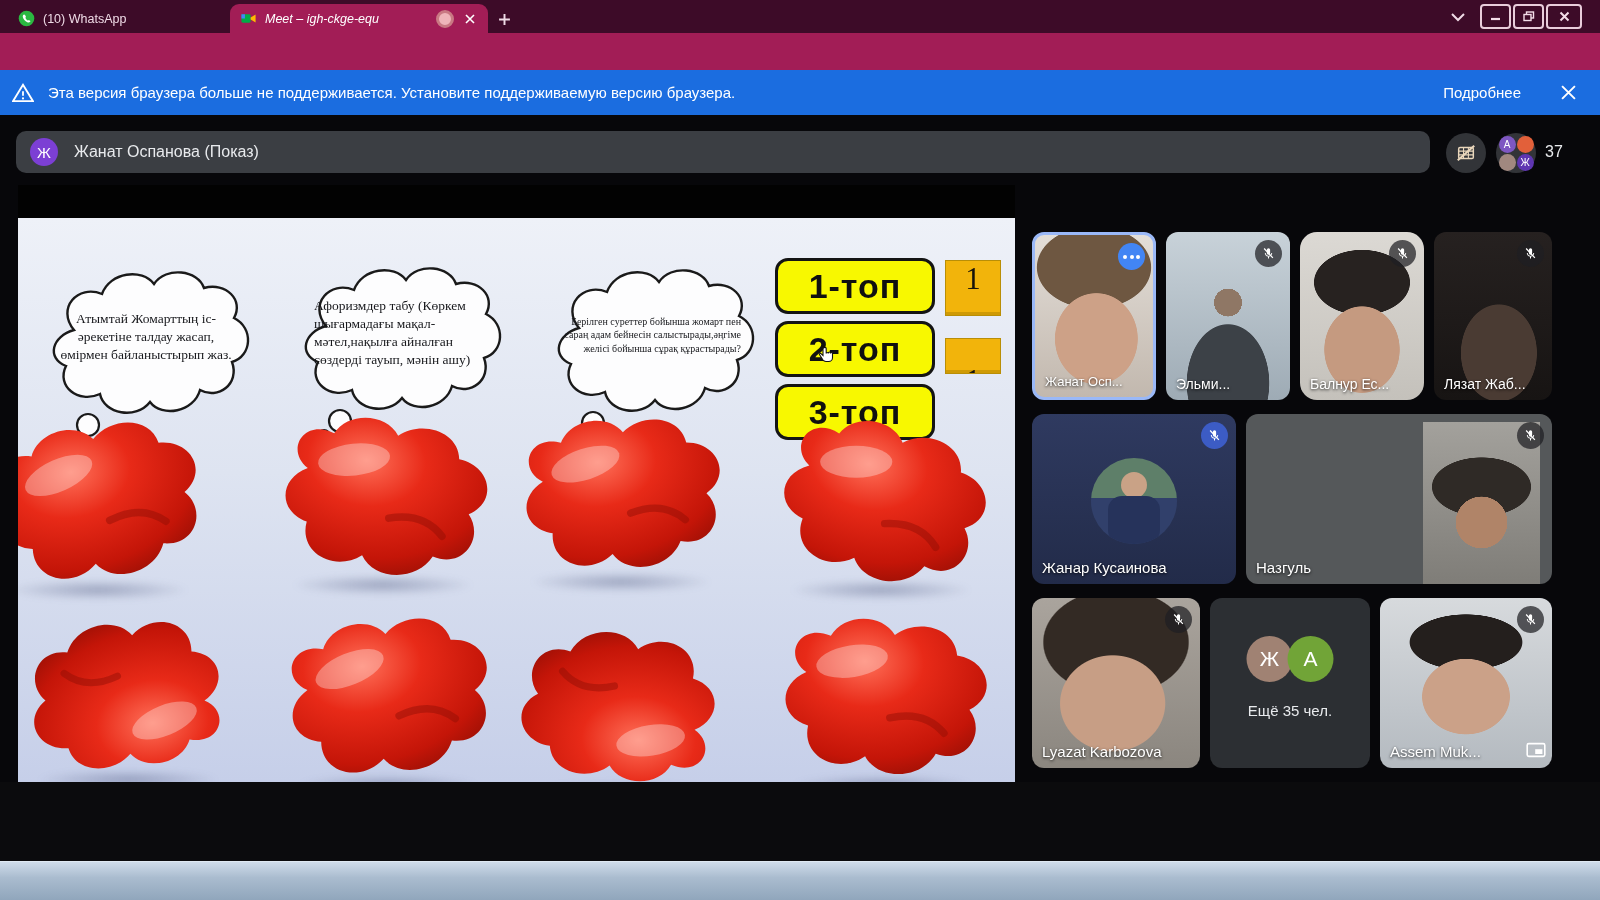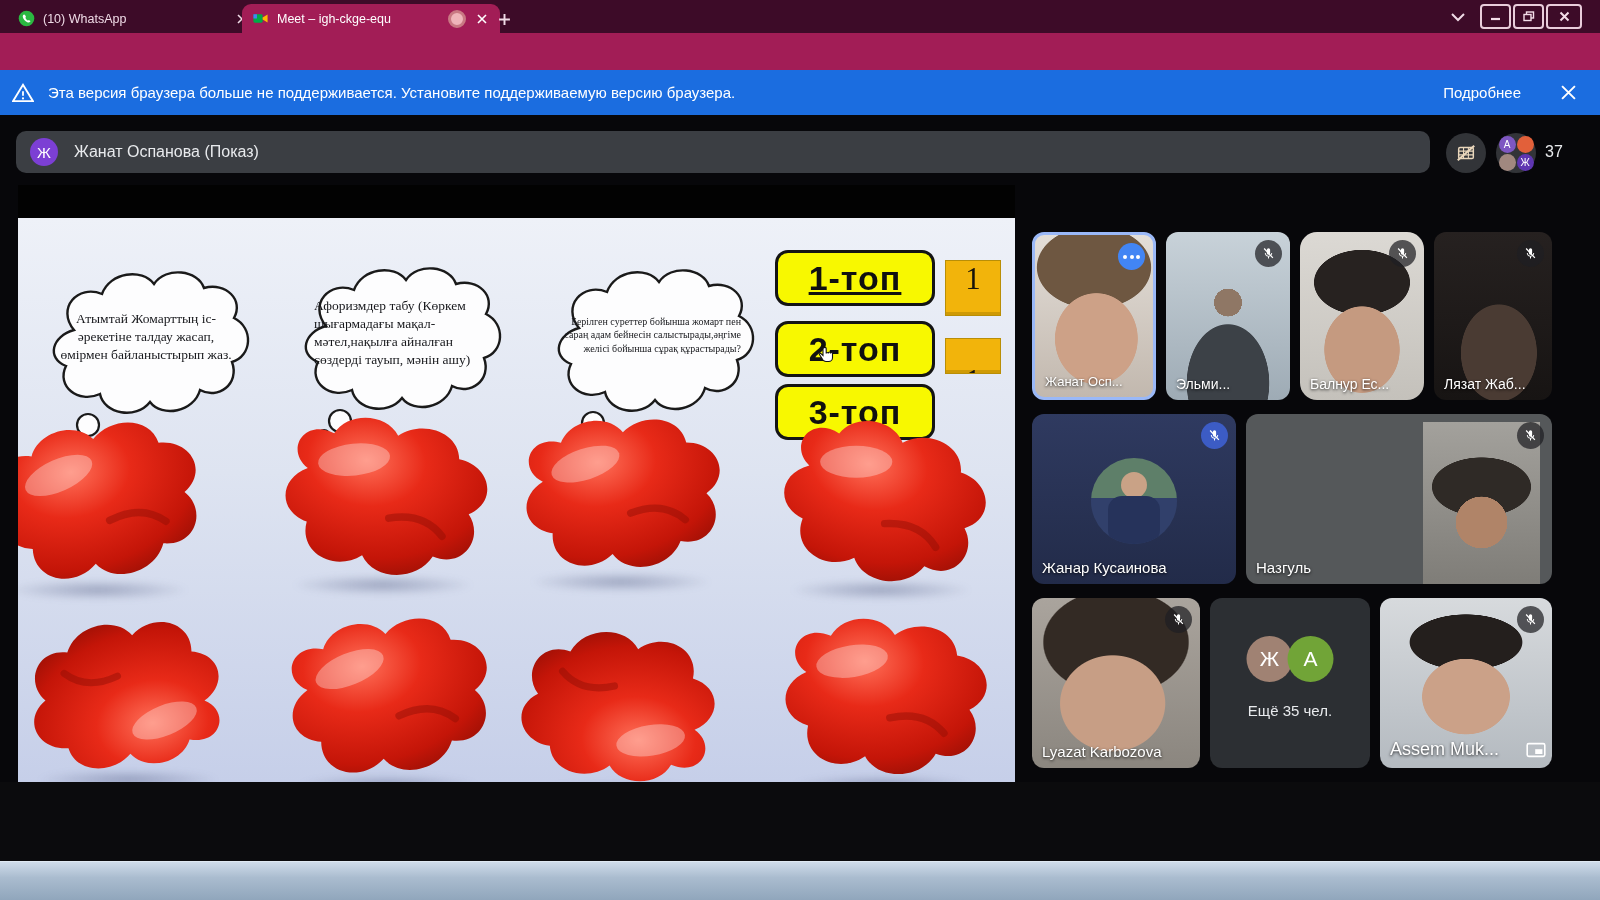--- a/index.html
+++ b/index.html
@@ -71,21 +71,21 @@
             <path d="M8.6 6.4c-1 .4-2.2 1.7-1.8 3.5.5 2.7 3.2 6 6.3 7.5 1.7.8 3.4.4 4-.7l.5-1.1-2.3-1.5-1 .9c-1.7-.8-3.3-2.6-4-4.2l1-.9-1.3-2.7z" fill="#fff"></path>
           </svg>
       </span>
       <span class="title">(10) WhatsApp</span>
       <span class="tabx ic">
         <svg width="10" height="10" viewBox="0 0 10 10">
             <path d="M1 1l8 8M9 1l-8 8" stroke="#efdbe6" stroke-width="1.6"></path>
           </svg>
       </span>
     </div>
-    <div class="tab active abs" style="left:242px;width:238px;">
+    <div class="tab active abs" style="left:230px;width:238px;font-style:italic;">
       <span class="favicon ic">
         <svg width="17" height="17" viewBox="0 0 24 24">
             <rect x="2" y="6" width="13" height="12" rx="2" fill="#00ac47"></rect>
             <rect x="2" y="6" width="5" height="6" fill="#4285f4"></rect>
             <path d="M15 10.5l7-4v11l-7-4z" fill="#ffba00"></path>
           </svg>
       </span>
       <span class="title">Meet – igh-ckge-equ</span>
       <span style="width:12px;height:12px;border-radius:50%;background:#efb5ba;border:3px solid #c97983;box-sizing:content-box;"></span>
       <span class="tabx ic">
@@ -256,21 +256,21 @@
           </svg>
         <div class="txt leftal">Афоризмдер табу (Көркем шығармадағы мақал-мәтел,нақылға айналған сөздерді тауып, мәнін ашу)</div>
       </div>
       <div class="cloud abs" style="left:513px;top:38px;">
         <svg width="240" height="195" viewBox="0 0 240 195">
             <use href="#cloud-shape"></use>
           </svg>
         <div class="txt" style="font-size:10px;text-align:right;">Берілген суреттер бойынша  жомарт пен сараң адам бейнесін салыстырады,әңгіме желісі бойынша сұрақ құрастырады?</div>
       </div>
 
-      <div class="grpbtn abs" style="top:32px;text-decoration:underline;">1-топ</div>
+      <div class="grpbtn abs" style="top:40px;">1-топ</div>
       <div class="grpbtn abs" style="top:103px;">2-топ</div>
       <div class="grpbtn abs" style="top:166px;">3-топ</div>
 
       <div class="badge abs" style="top:42px;height:54px;">1</div>
       <div class="badge abs" style="top:120px;height:34px;">
         <span style="transform:translateY(24px);">1</span>
       </div>
 
       <div class="asyk abs" style="left:-45px;top:200px;"><div class="sh"></div><svg width="250" height="170" viewBox="0 0 220 160" style="transform:rotate(-10deg);">
             <use href="#asyk-shape"></use>
@@ -388,21 +388,21 @@
     <div class="abs" style="left:0;right:0;top:104px;text-align:center;color:#e8eaed;font-size:15px;">Ещё 35 чел.</div>
   </div>
   <div class="tile abs" style="left:1380px;top:598px;width:172px;height:170px;background:radial-gradient(ellipse 46% 40% at 50% 58%,#cba188 0 55%,rgba(0,0,0,0) 56%),radial-gradient(ellipse 56% 28% at 50% 26%,#241f1d 0 58%,rgba(0,0,0,0) 59%),linear-gradient(180deg,#d7dadd,#b4bac0);">
     <div class="micoff ic">
         <svg width="15" height="15" viewBox="0 0 24 24">
           <path d="M12 3.5a2.6 2.6 0 0 1 2.6 2.6v5.2a2.6 2.6 0 0 1-5.2 0V6.1A2.6 2.6 0 0 1 12 3.5z" fill="#fff"></path>
           <path d="M6.8 11.3a5.2 5.2 0 0 0 10.4 0M12 16.5V20" stroke="#fff" stroke-width="1.6" fill="none"></path>
           <path d="M5 4l14 15" stroke="#fff" stroke-width="2"></path>
         </svg>
       </div>
-    <div class="tname" style="font-size:18px;">Assem Muk...</div>
+    <div class="tname" style="font-size:15px;">Assem Muk...</div>
     <div class="abs" style="right:6px;bottom:6px;"><svg width="20" height="16" viewBox="0 0 24 20">
           <rect x="1" y="2" width="22" height="16" rx="2" fill="none" stroke="#fff" stroke-width="2"></rect>
           <rect x="11" y="9" width="9" height="6" fill="#fff"></rect>
         </svg></div>
   </div>
 
   <div id="mbar" class="abs">
     
 
     

